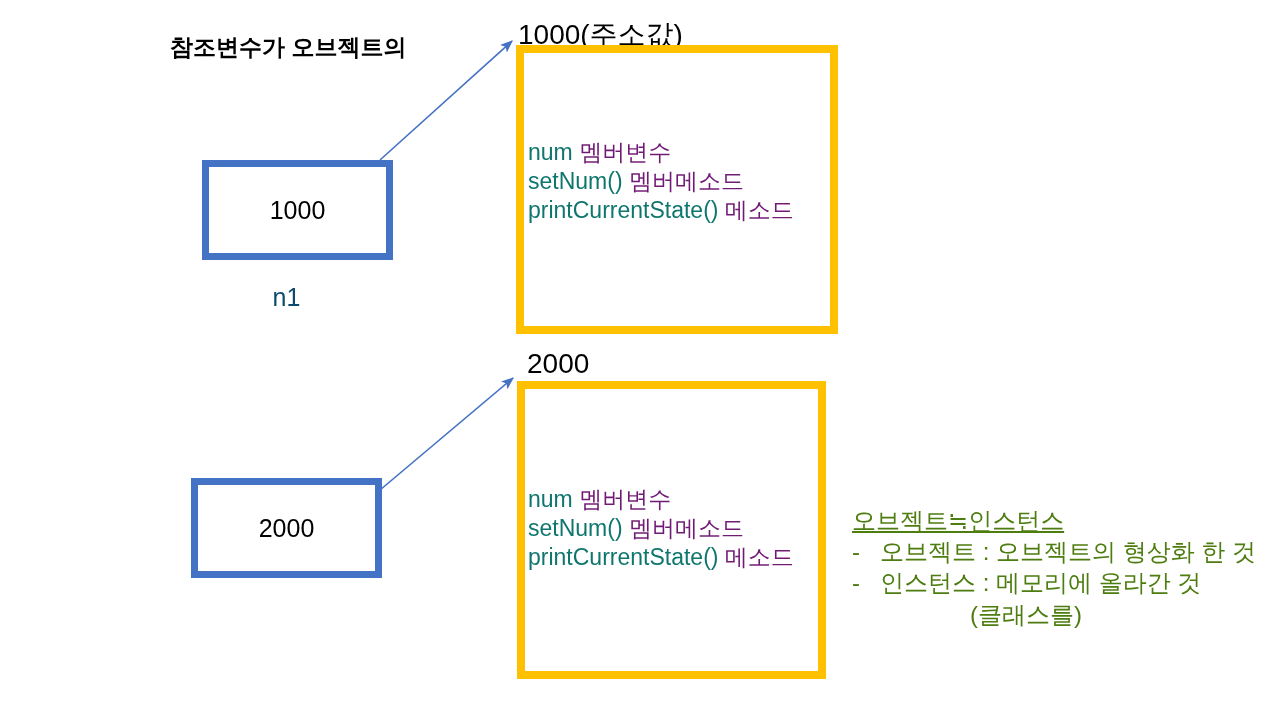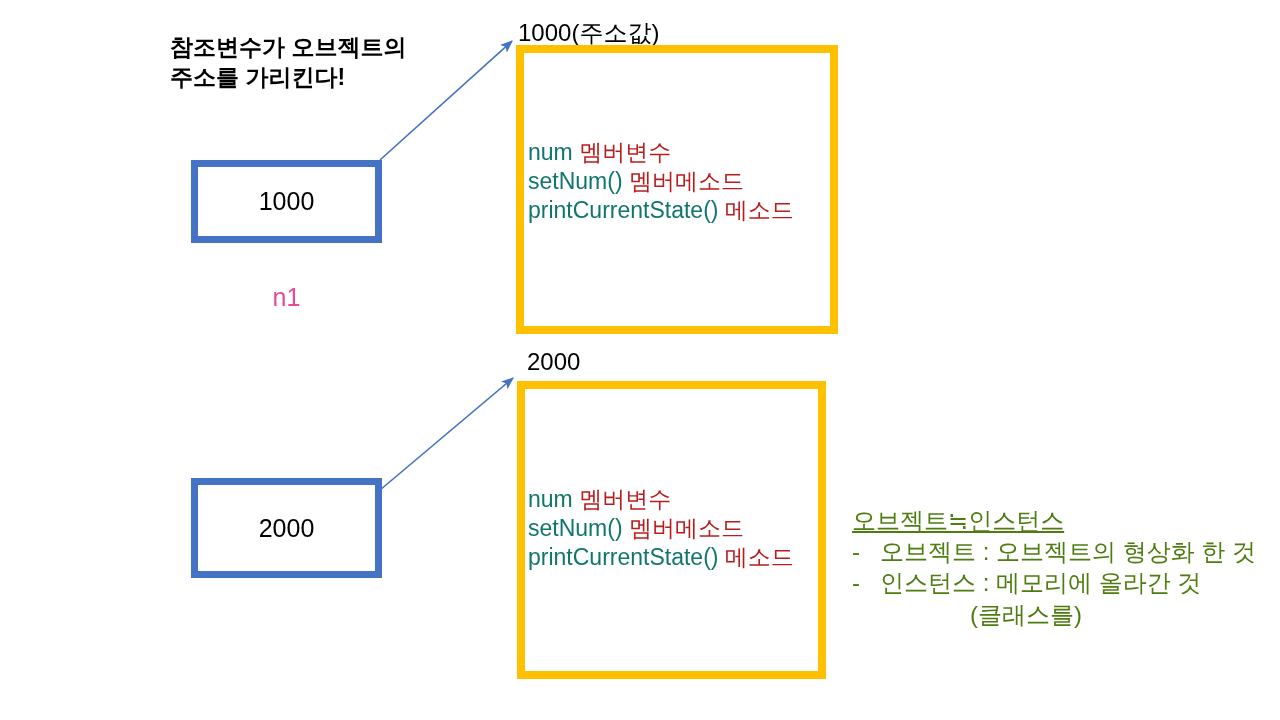--- a/index.html
+++ b/index.html
@@ -38,52 +38,52 @@
     justify-content: center;
   }
   .ref-box-value {
     font-size: 25px;
     color: #000000;
     line-height: 1;
   }
   .ref-label {
     position: absolute;
     font-size: 25px;
-    color: #ec4899;
+    color: #0c4a6e;
     text-align: center;
     line-height: 1;
     white-space: nowrap;
   }
 
   
   .obj-box {
     position: absolute;
     box-sizing: border-box;
     background: #ffffff;
     border: 8px solid #FFC000;
   }
   .obj-addr-label {
     position: absolute;
-    font-size: 24px;
+    font-size: 28px;
     color: #000000;
     line-height: 1;
     white-space: nowrap;
   }
   .obj-members {
     position: absolute;
     font-size: 23px;
     line-height: 1.27;
     white-space: nowrap;
     color: #000000;
   }
   .obj-members .code {
     color: #0f766e;
   }
   .obj-members .anno {
-    color: #b91c1c;
+    color: #701a75;
     margin-top: 20px;
   }
 
   
   #caption {
     position: absolute;
     font-size: 23px;
     font-weight: bold;
     line-height: 1.32;
     text-align: left;
@@ -125,24 +125,23 @@
       <marker id="ah" markerWidth="9" markerHeight="9" refX="7.2" refY="3.2" orient="auto" markerUnits="strokeWidth">
         <path d="M0,0 L8,3.2 L0,6.4 L1.8,3.2 z" fill="#4472C4"></path>
       </marker>
     </defs>
     <line x1="380" y1="160" x2="512" y2="41" stroke="#4472C4" stroke-width="1.6" marker-end="url(#ah)"></line>
     <line x1="380" y1="490" x2="513" y2="378" stroke="#4472C4" stroke-width="1.6" marker-end="url(#ah)"></line>
   </svg>
 
   <div id="caption" style="left:170px; top:32px; width:300px;">
     <div>참조변수가 오브젝트의</div>
-    <div>주소를 가리킨다!</div>
   </div>
 
-  <div class="ref-box" style="left:191px; top:160px; width:191px; height:83px;">
+  <div class="ref-box" style="left:202px; top:160px; width:191px; height:100px;">
     <span class="ref-box-value">1000</span>
   </div>
   <div class="ref-label" style="left:191px; top:285px; width:191px;">n1</div>
 
   <div class="ref-box" style="left:191px; top:478px; width:191px; height:100px;">
     <span class="ref-box-value">2000</span>
   </div>
 
   <div class="obj-addr-label" style="left:518px; top:21px;">1000(주소값)</div>
 

